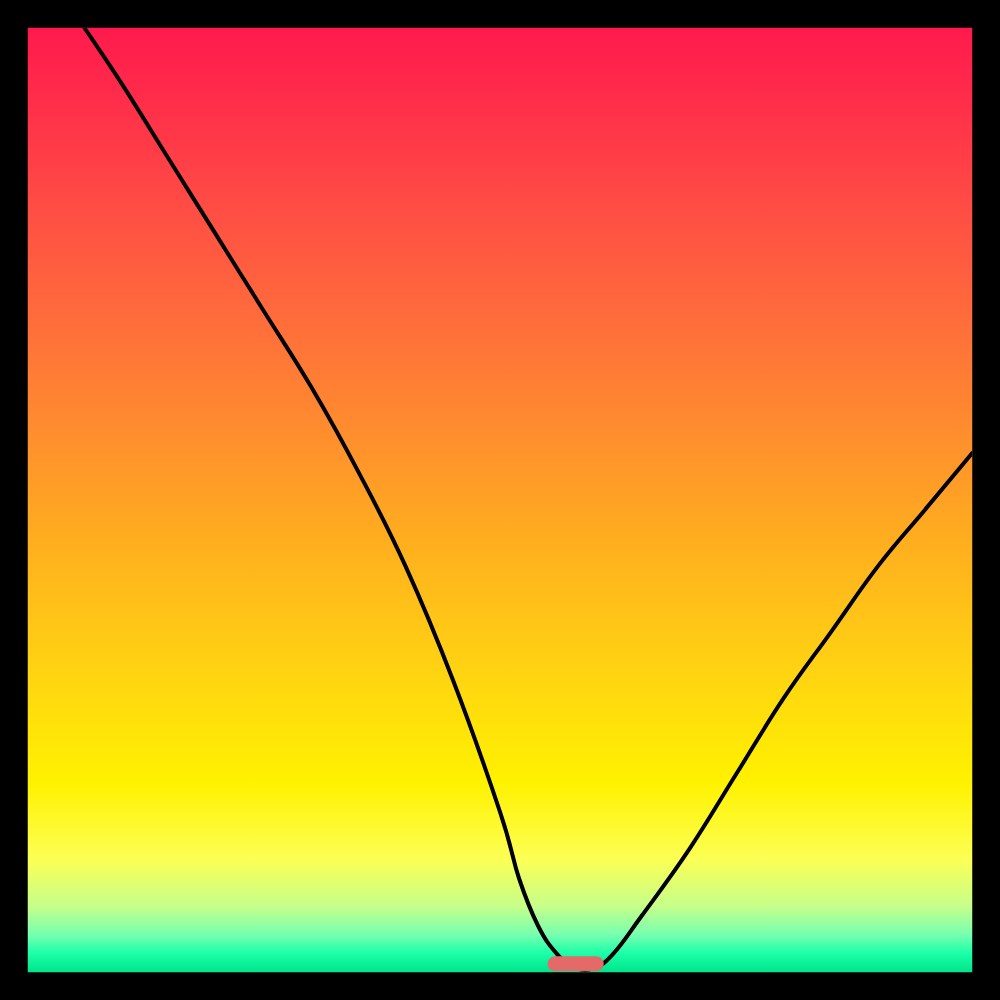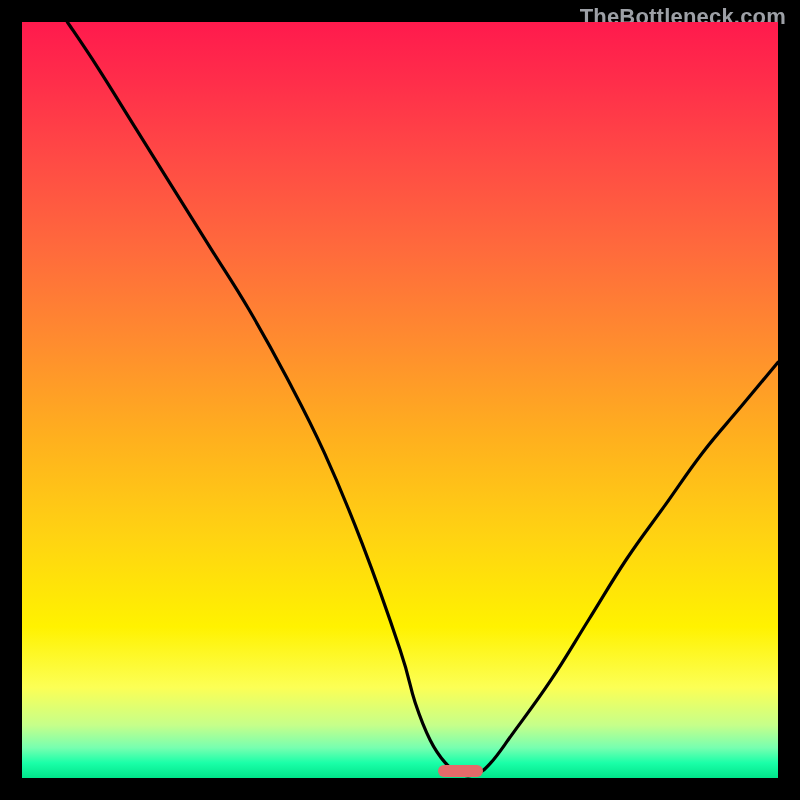--- a/index.html
+++ b/index.html
@@ -69,21 +69,20 @@
     font-size: 22px;
     font-weight: 600;
     letter-spacing: 0.2px;
     user-select: none;
   }
 </style>
 </head>
 <body>
 
 <div class="frame">
-  <div class="watermark">TheBottleneck.com</div>
   <div class="plot">
     <div class="gradient"></div>
     <svg class="curve-svg" viewBox="0 0 756 756" preserveAspectRatio="none">
       <path id="curvePath" class="curve-path" d="M 45.36 0.00 C 51.41 9.07, 61.99 24.19, 75.60 45.36 C 89.21 66.53, 98.28 81.65, 113.40 105.84 C 128.52 130.03, 136.08 142.13, 151.20 166.32 C 166.32 190.51, 173.88 202.61, 189.00 226.80 C 204.12 250.99, 211.68 261.58, 226.80 287.28 C 241.92 312.98, 249.48 326.59, 264.60 355.32 C 279.72 384.05, 287.28 397.66, 302.40 430.92 C 317.52 464.18, 325.08 482.33, 340.20 521.64 C 355.32 560.95, 367.42 595.73, 378.00 627.48 C 388.58 659.23, 387.07 662.26, 393.12 680.40 C 399.17 698.54, 402.19 706.10, 408.24 718.20 C 414.29 730.30, 417.31 734.08, 423.36 740.88 C 429.41 747.68, 432.43 749.95, 438.48 752.22 C 444.53 754.49, 447.55 754.49, 453.60 752.22 C 459.65 749.95, 461.16 749.20, 468.72 740.88 C 476.28 732.56, 479.30 727.27, 491.40 710.64 C 503.50 694.01, 514.08 680.40, 529.20 657.72 C 544.32 635.04, 551.88 621.43, 567.00 597.24 C 582.12 573.05, 589.68 559.44, 604.80 536.76 C 619.92 514.08, 627.48 505.01, 642.60 483.84 C 657.72 462.67, 665.28 450.58, 680.40 430.92 C 695.52 411.26, 703.08 403.70, 718.20 385.56 C 733.32 367.42, 748.44 349.27, 756.00 340.20"></path>
     </svg>
     <div id="marker" class="marker" style="left: 415.8px; top: 743px; width: 45.36px; height: 12px; background: rgb(228, 106, 106);"></div>
   </div>
 </div>
 
 </body></html>

